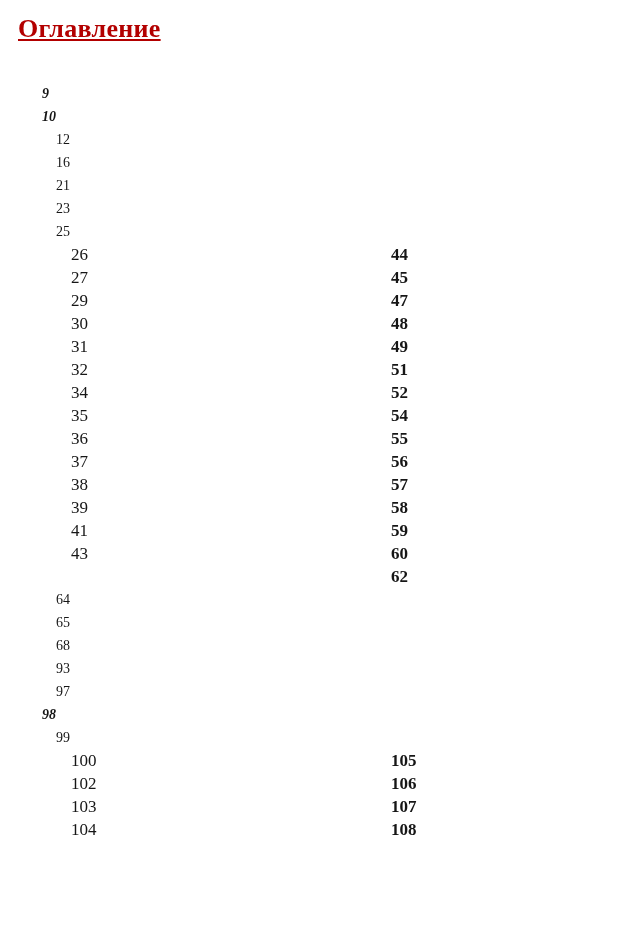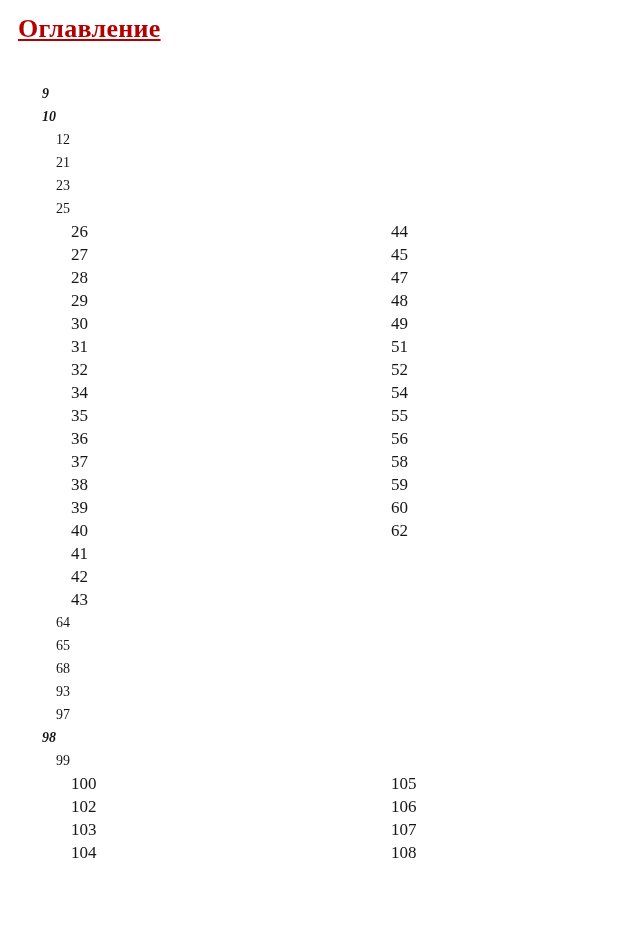--- a/index.html
+++ b/index.html
@@ -29,21 +29,21 @@
   }
   .row .page{white-space:nowrap;flex:0 0 auto;font-variant-numeric:oldstyle-nums;}
   
   .row.part .label,.row.part .page{font-weight:bold;font-style:italic;}
   .row.h2{padding-left:14px;}
   .row.h2bold{padding-left:14px;}
   .row.h2bold .label{font-weight:bold;}
   
   .columns{display:flex;padding-left:29px;}
   .col{width:246px;flex:0 0 246px;}
-  .col + .col{margin-left:74px;}
+  .col + .col{margin-left:74px;font-weight:bold;}
   .col .row{font-size:17px;}
 </style>
 </head>
 <body>
 
 <div class="page">
   <h1 class="doc-title" style="color: rgb(179, 0, 0);">Оглавление</h1>
   <div id="toc">
       <div class="row part">
         <span class="label">ПРЕДИСЛОВИЕ</span>
@@ -54,20 +54,25 @@
         <span class="label">ЧАСТЬ I. БАЗОВЫЕ ЗНАНИЯ.</span>
         <span class="dots"></span>
         <span class="page">10</span>
       </div>
       <div class="row h2">
         <span class="label">Перечень оборудования для работы со смесями</span>
         <span class="dots"></span>
         <span class="page">12</span>
       </div>
       <div class="row h2">
+        <span class="label">Подготовка ингредиентов для пряных комбинаций</span>
+        <span class="dots"></span>
+        <span class="page">16</span>
+      </div>
+      <div class="row h2">
         <span class="label">Общий обзор по смешиванию специй и пряностей</span>
         <span class="dots"></span>
         <span class="page">21</span>
       </div>
       <div class="row h2">
         <span class="label">Покупка и хранение специй</span>
         <span class="dots"></span>
         <span class="page">23</span>
       </div>
       <div class="row h2">
@@ -81,25 +86,20 @@
             <span class="label">Анис</span>
             <span class="dots"></span>
             <span class="page">26</span>
           </div>
           <div class="row item">
             <span class="label">Бадьян</span>
             <span class="dots"></span>
             <span class="page">27</span>
           </div>
           <div class="row item">
-            <span class="label">Базилик</span>
-            <span class="dots"></span>
-            <span class="page">28</span>
-          </div>
-          <div class="row item">
             <span class="label">Гвоздика</span>
             <span class="dots"></span>
             <span class="page">29</span>
           </div>
           <div class="row item">
             <span class="label">Горчица</span>
             <span class="dots"></span>
             <span class="page">30</span>
           </div>
           <div class="row item">
@@ -136,33 +136,23 @@
             <span class="label">Куркума</span>
             <span class="dots"></span>
             <span class="page">38</span>
           </div>
           <div class="row item">
             <span class="label">Лавровый лист</span>
             <span class="dots"></span>
             <span class="page">39</span>
           </div>
           <div class="row item">
-            <span class="label">Майоран</span>
-            <span class="dots"></span>
-            <span class="page">40</span>
-          </div>
-          <div class="row item">
             <span class="label">Мускатный орех</span>
             <span class="dots"></span>
             <span class="page">41</span>
-          </div>
-          <div class="row item">
-            <span class="label">Мята</span>
-            <span class="dots"></span>
-            <span class="page">42</span>
           </div>
           <div class="row item">
             <span class="label">Орегано</span>
             <span class="dots"></span>
             <span class="page">43</span>
           </div>
         </div>
         <div class="col">
           <div class="row item">
             <span class="label">Пажитник</span>
@@ -206,20 +196,25 @@
           </div>
           <div class="row item">
             <span class="label">Сумах</span>
             <span class="dots"></span>
             <span class="page">55</span>
           </div>
           <div class="row item">
             <span class="label">Тимьян</span>
             <span class="dots"></span>
             <span class="page">56</span>
+          </div>
+          <div class="row item">
+            <span class="label">Тмин</span>
+            <span class="dots"></span>
+            <span class="page">57</span>
           </div>
           <div class="row item">
             <span class="label">Фенхель</span>
             <span class="dots"></span>
             <span class="page">58</span>
           </div>
           <div class="row item">
             <span class="label">Чабер</span>
             <span class="dots"></span>
             <span class="page">59</span>

